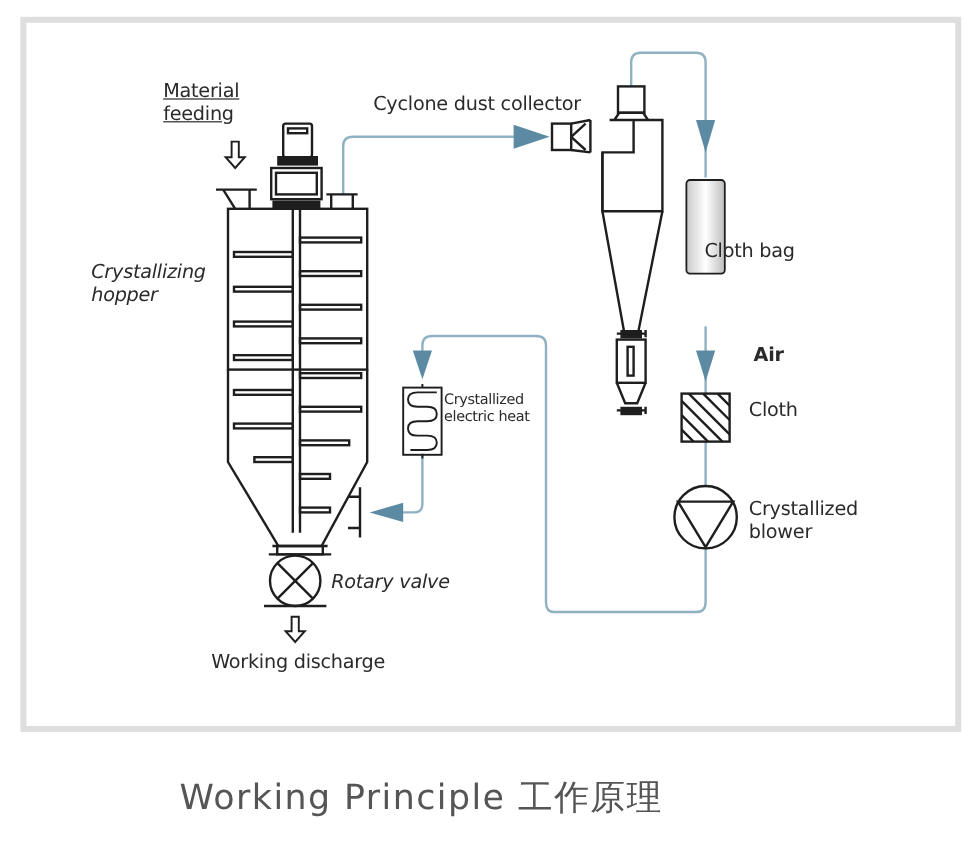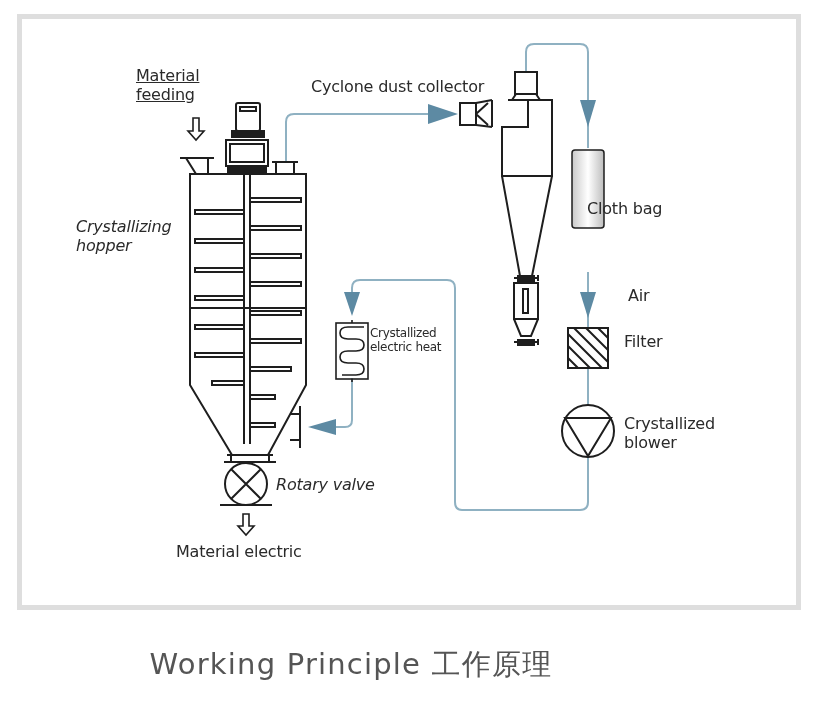--- a/index.html
+++ b/index.html
@@ -138,22 +138,22 @@
     <path d="M364,327 L348,327 Q340,327 340,333 Q340,339 348,339 L356,339 Q364,339 364,345 Q364,351 356,351 L348,351 Q340,351 340,357 Q340,363 348,363 L356,363 Q364,363 364,369 Q364,375 356,375 L342,375"></path>
   </g>
 </svg>
 
 <div class="lbl" style="left:136px; top:66px;text-decoration:underline;">Material
 feeding</div>
 <div class="lbl" style="left:311px; top:77px;">Cyclone dust collector</div>
 <div class="lbl" style="left:587px; top:167px;margin-top:32px;">Cloth bag</div>
 <div class="lbl" style="left:76px; top:217px;font-style:italic;">Crystallizing
 hopper</div>
-<div class="lbl" style="left:628px; top:286px;">Air</div>
-<div class="lbl" style="left:624px; top:332px;">Filter</div>
+<div class="lbl" style="left:628px; top:286px;font-weight:bold;">Air</div>
+<div class="lbl" style="left:624px; top:332px;">Cloth</div>
 <div class="lbl small" style="left:370px; top:326px;">Crystallized
 electric heat</div>
 <div class="lbl" style="left:624px; top:414px;">Crystallized
 blower</div>
 <div class="lbl" style="left:276px; top:475px;font-style:italic;">Rotary valve</div>
-<div class="lbl" style="left:176px; top:542px;">Material electric</div>
+<div class="lbl" style="left:176px; top:542px;">Working discharge</div>
 
 <div class="caption">Working Principle 工作原理</div>
 
 </body></html>

